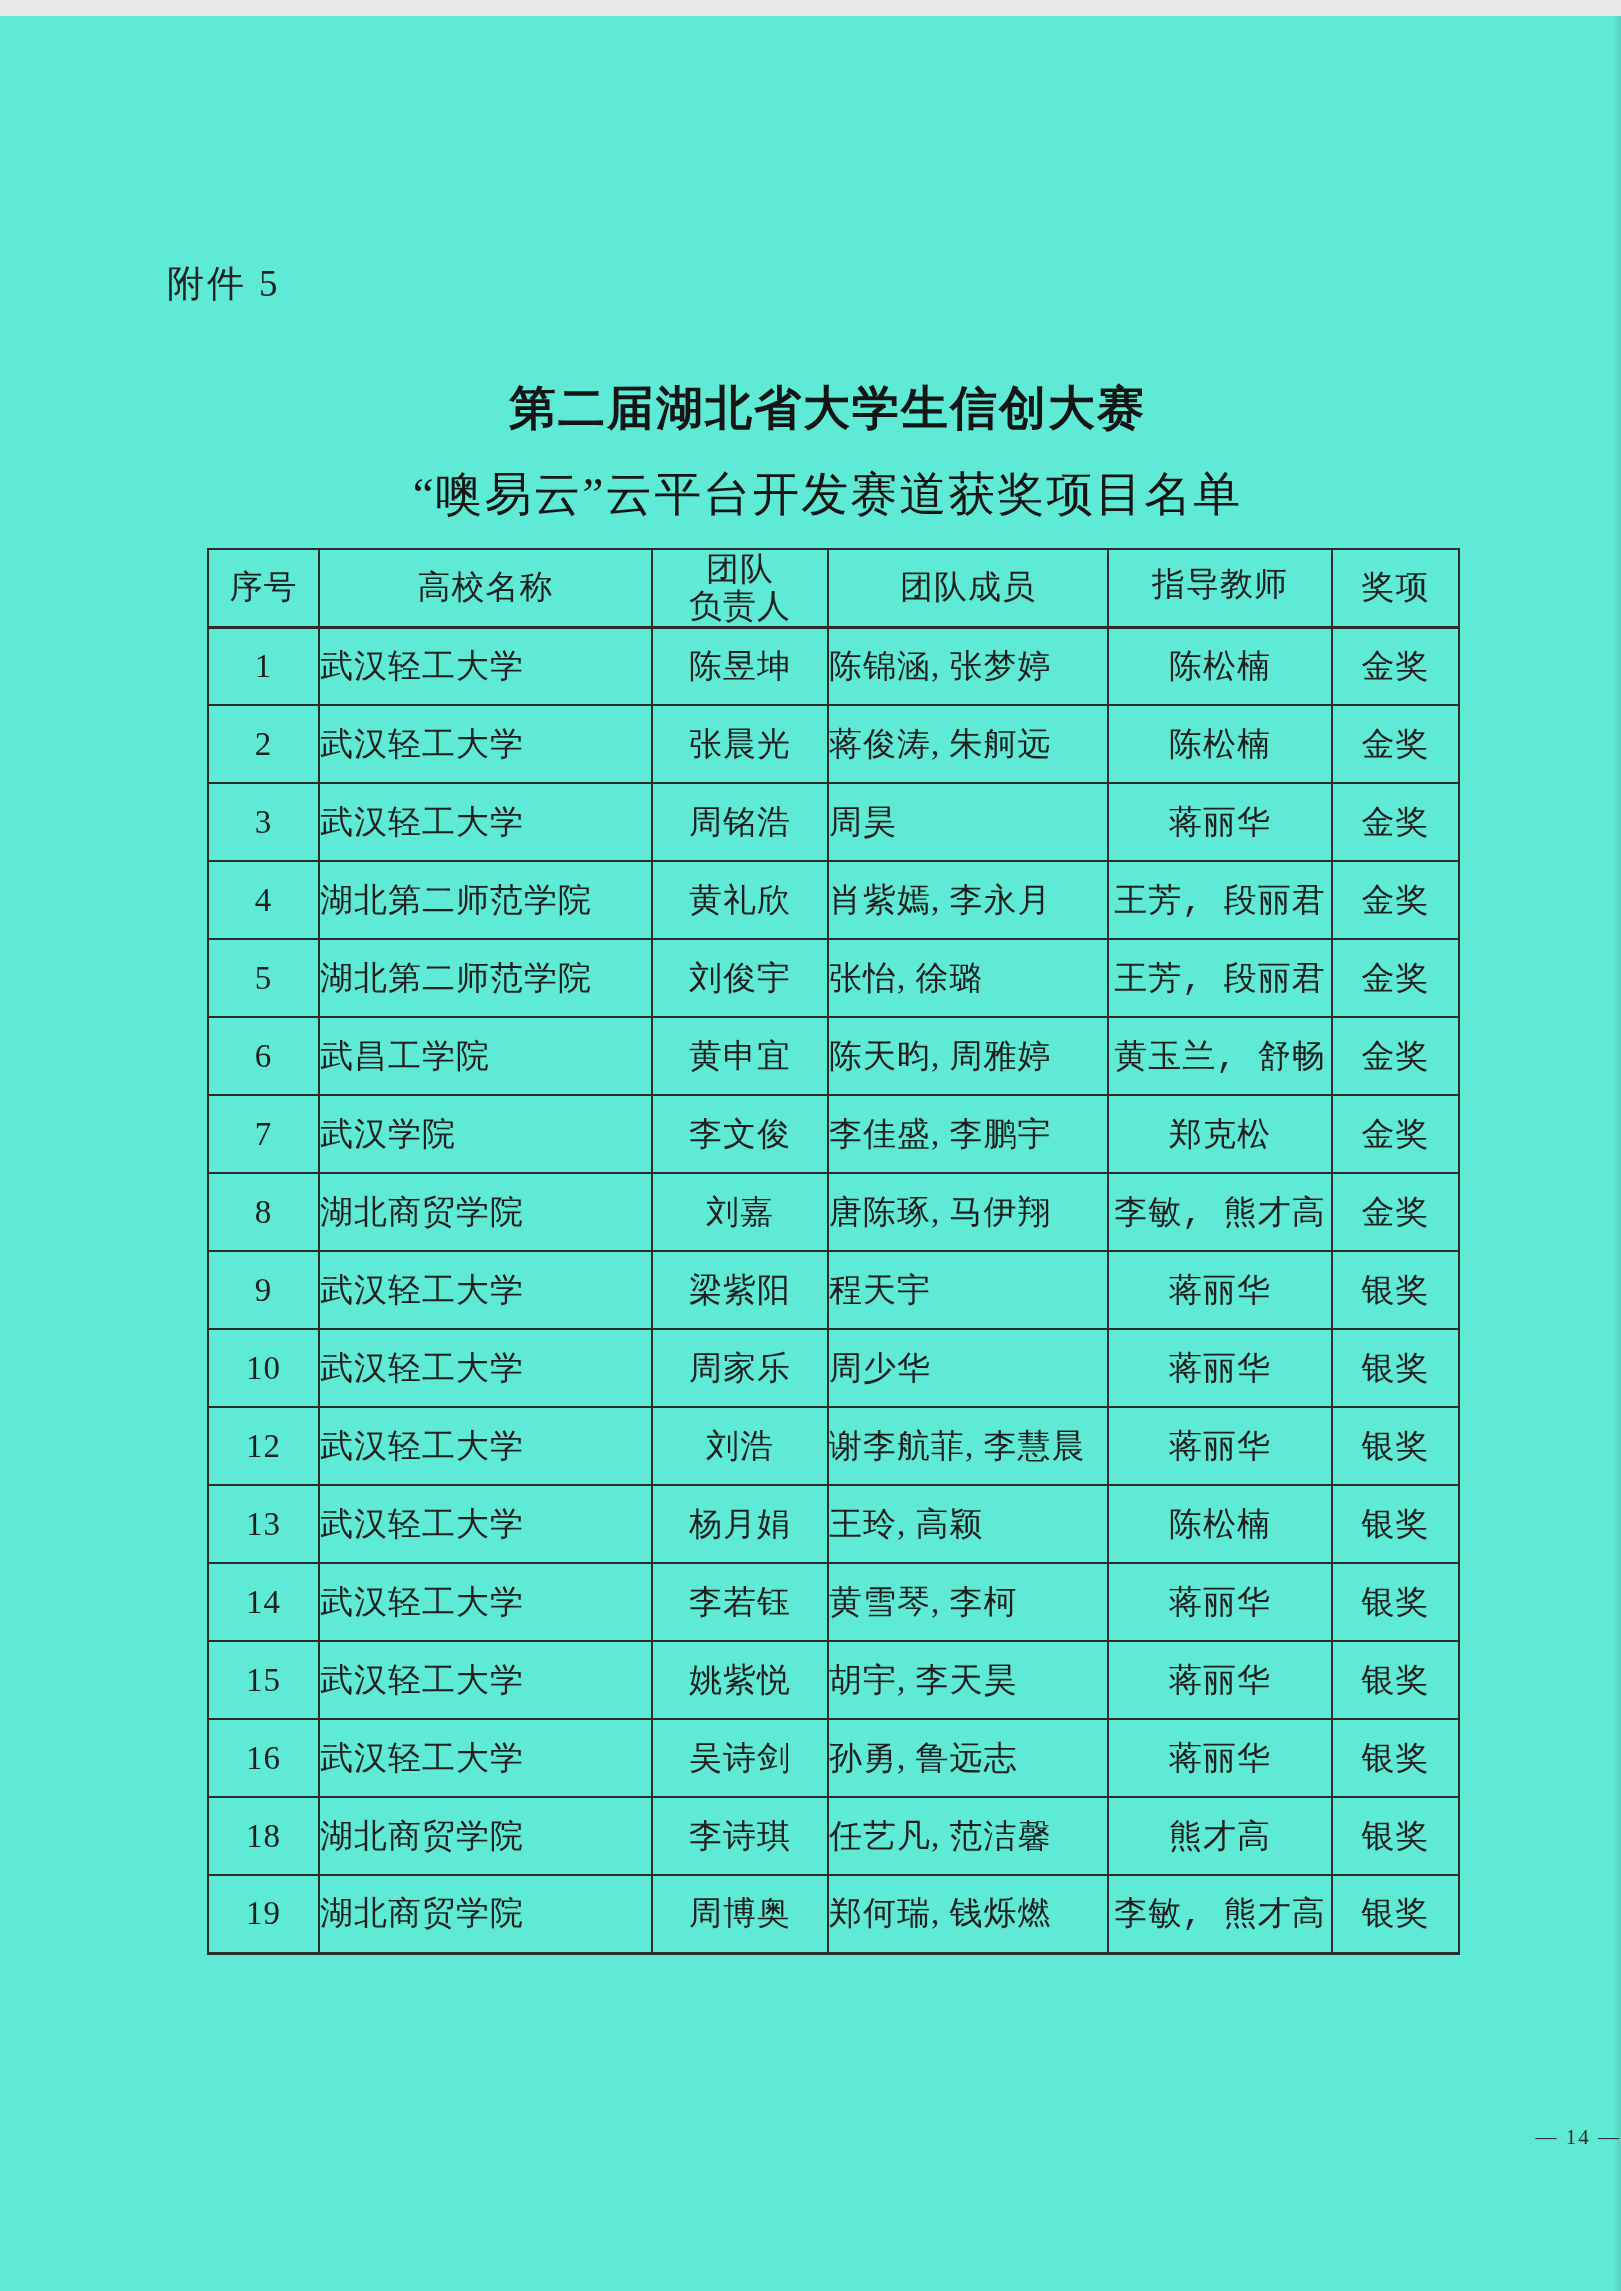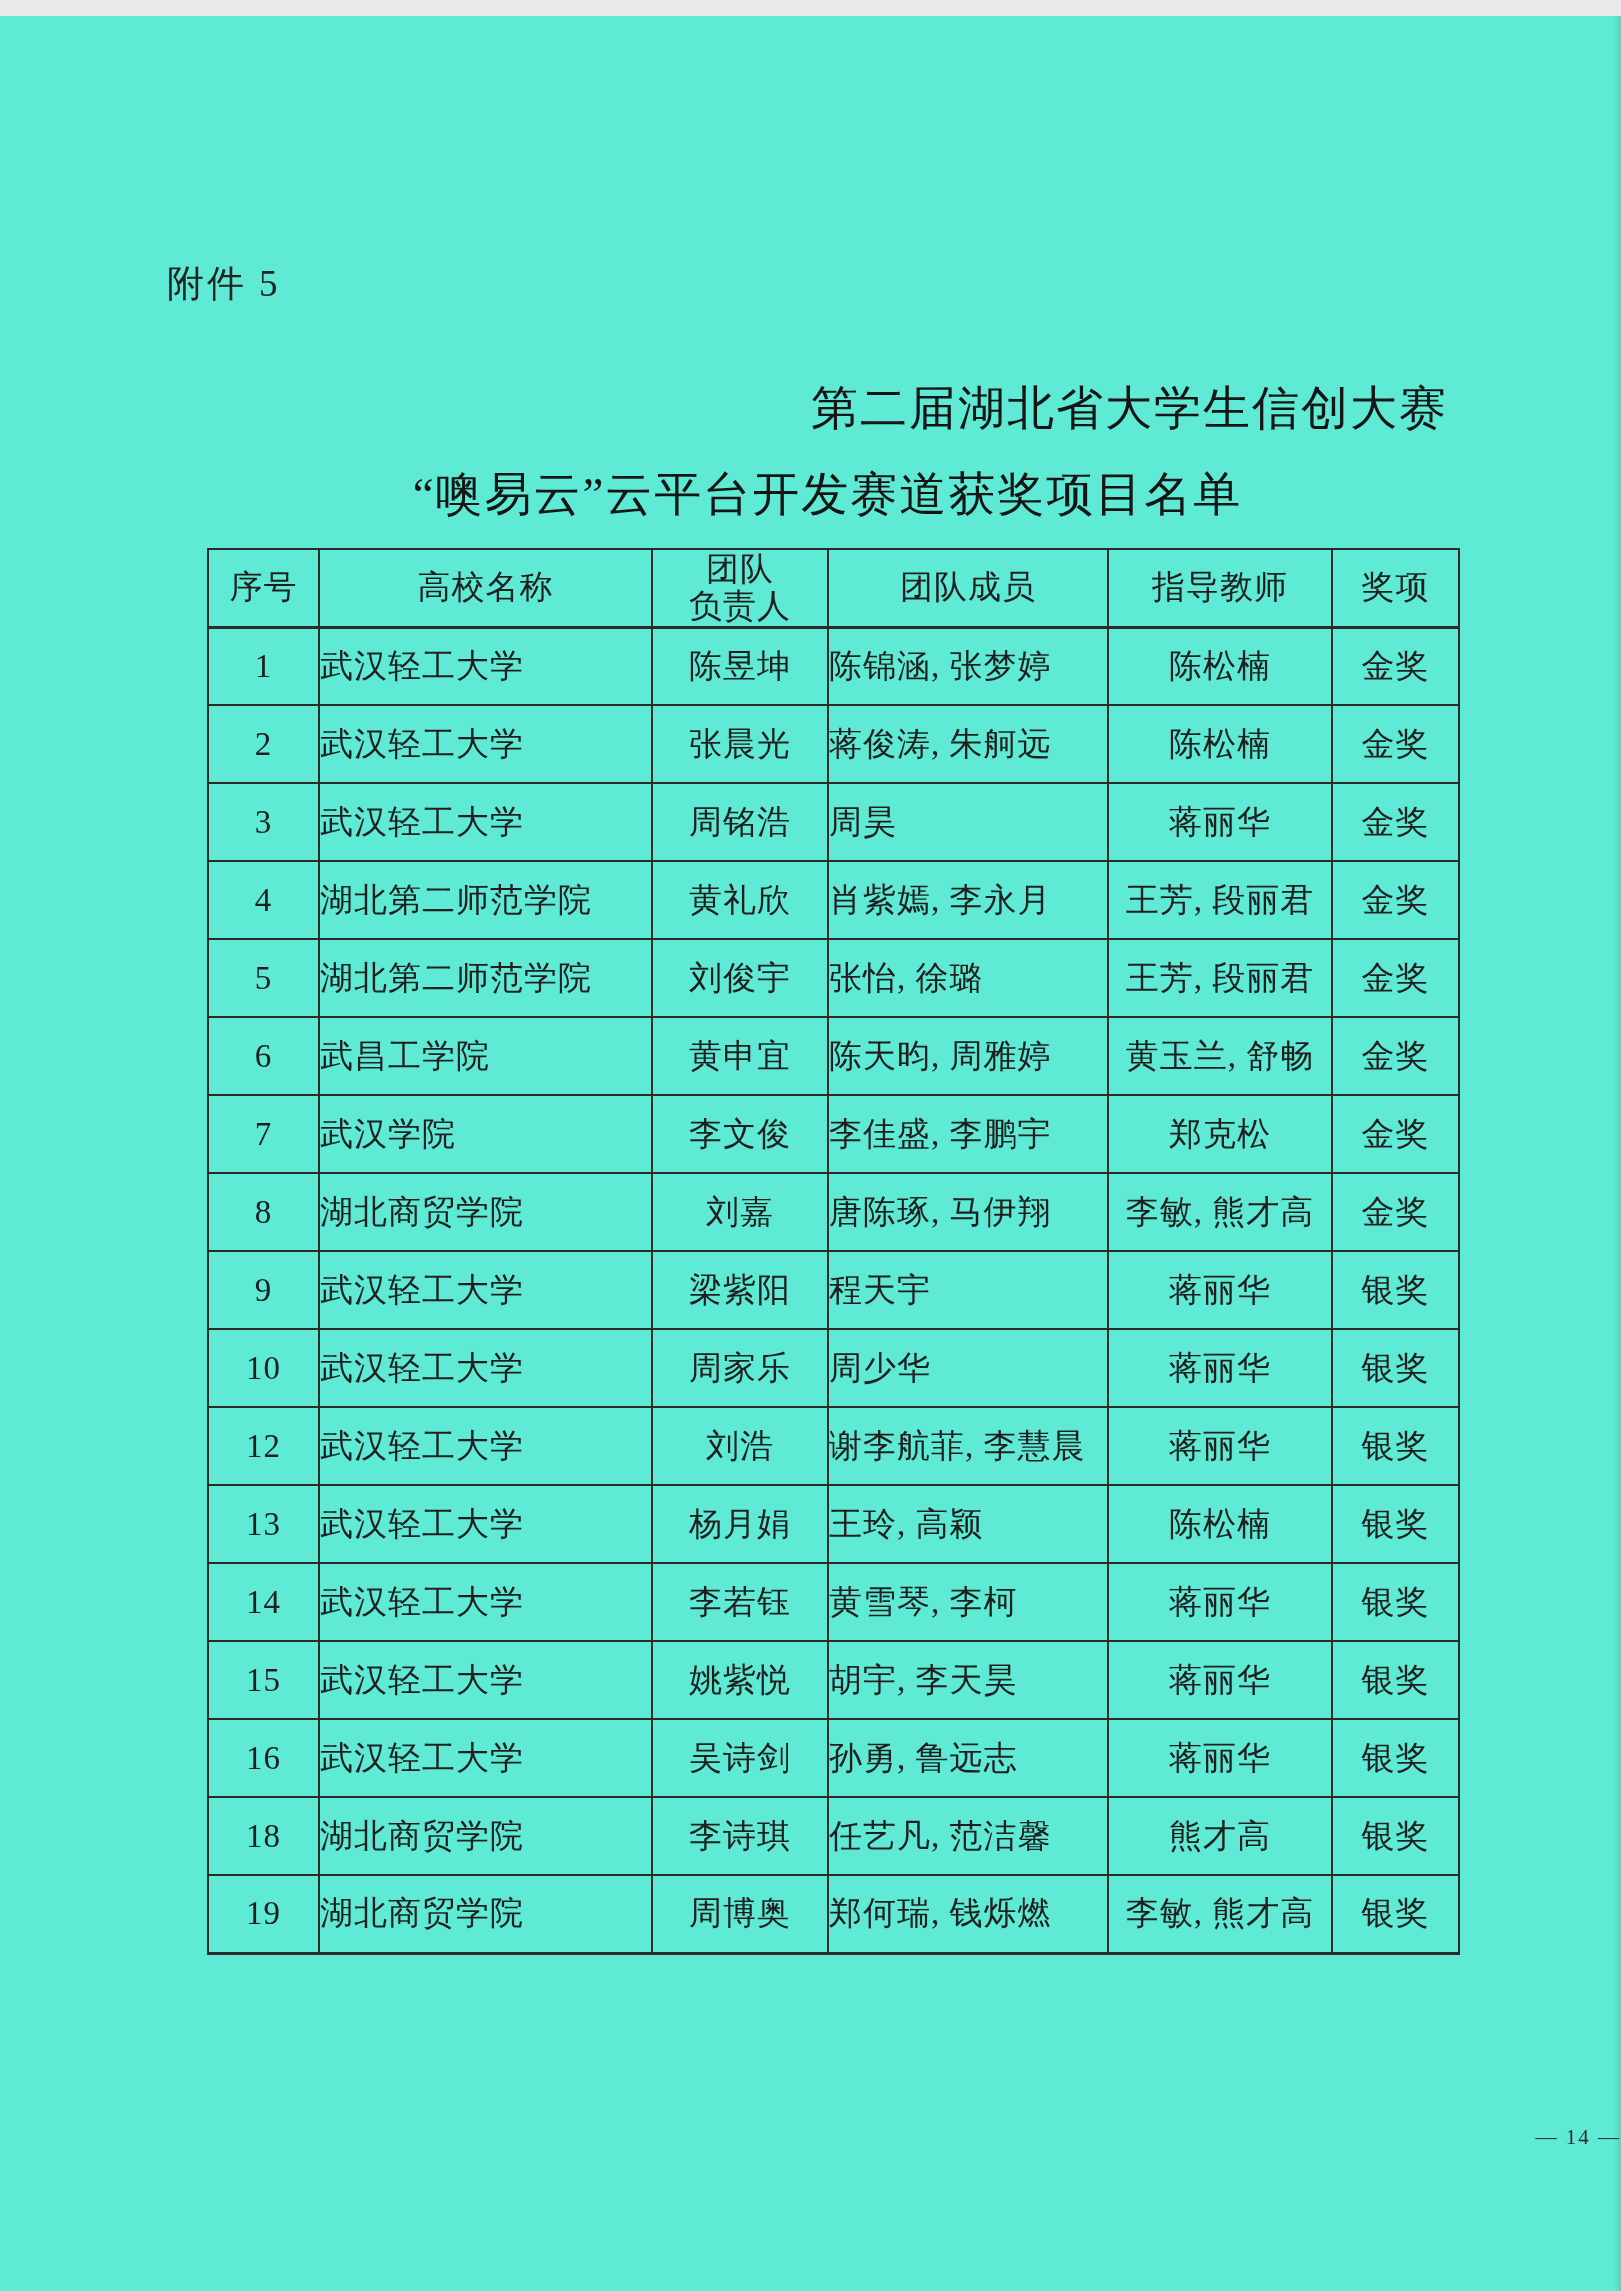--- a/index.html
+++ b/index.html
@@ -51,24 +51,23 @@
     width: 1241px;
     text-align: center;
   }
   .title {
     position: absolute;
     left: 0;
     top: 361px;
     width: 100%;
     margin: 0;
     font-size: 47px;
-    font-weight: 400;
+    font-weight: 700;
     letter-spacing: 2px;
     color: #151515;
-    text-align: right;
   }
   .subtitle {
     position: absolute;
     left: 0;
     top: 447px;
     width: 100%;
     margin: 0;
     font-size: 47px;
     font-weight: 400;
     letter-spacing: 2px;
@@ -105,21 +104,21 @@
     line-height: 1.12;
     border-bottom-width: 3.9px;
   }
   table.awards tbody tr:last-child td { border-bottom-width: 3.9px; }
 
   .col-no      { width: 109px;  text-align: center; }
   .col-school  { width: 331px;  text-align: left; padding-left: 17.6px; }
   .col-leader  { width: 174px;  text-align: center; }
   .col-members { width: 278px;  text-align: left; padding-left: 13.7px;
                  white-space: nowrap; font-size: 31px; letter-spacing: 0; }
-  .col-teachers{ width: 222px;  text-align: center; white-space: nowrap; letter-spacing: 0; }
+  .col-teachers{ width: 222px;  text-align: center; white-space: nowrap; letter-spacing: 0; font-family: Liberation Mono, monospace; }
   .col-award   { width: 125px;  text-align: center; }
 
   td.col-school, td.col-members, td.col-teachers, td.col-leader {
     vertical-align: middle;
   }
   td.col-no { font-size: 32px; vertical-align: middle; }
 
   .footer {
     position: absolute;
     left: 0;

